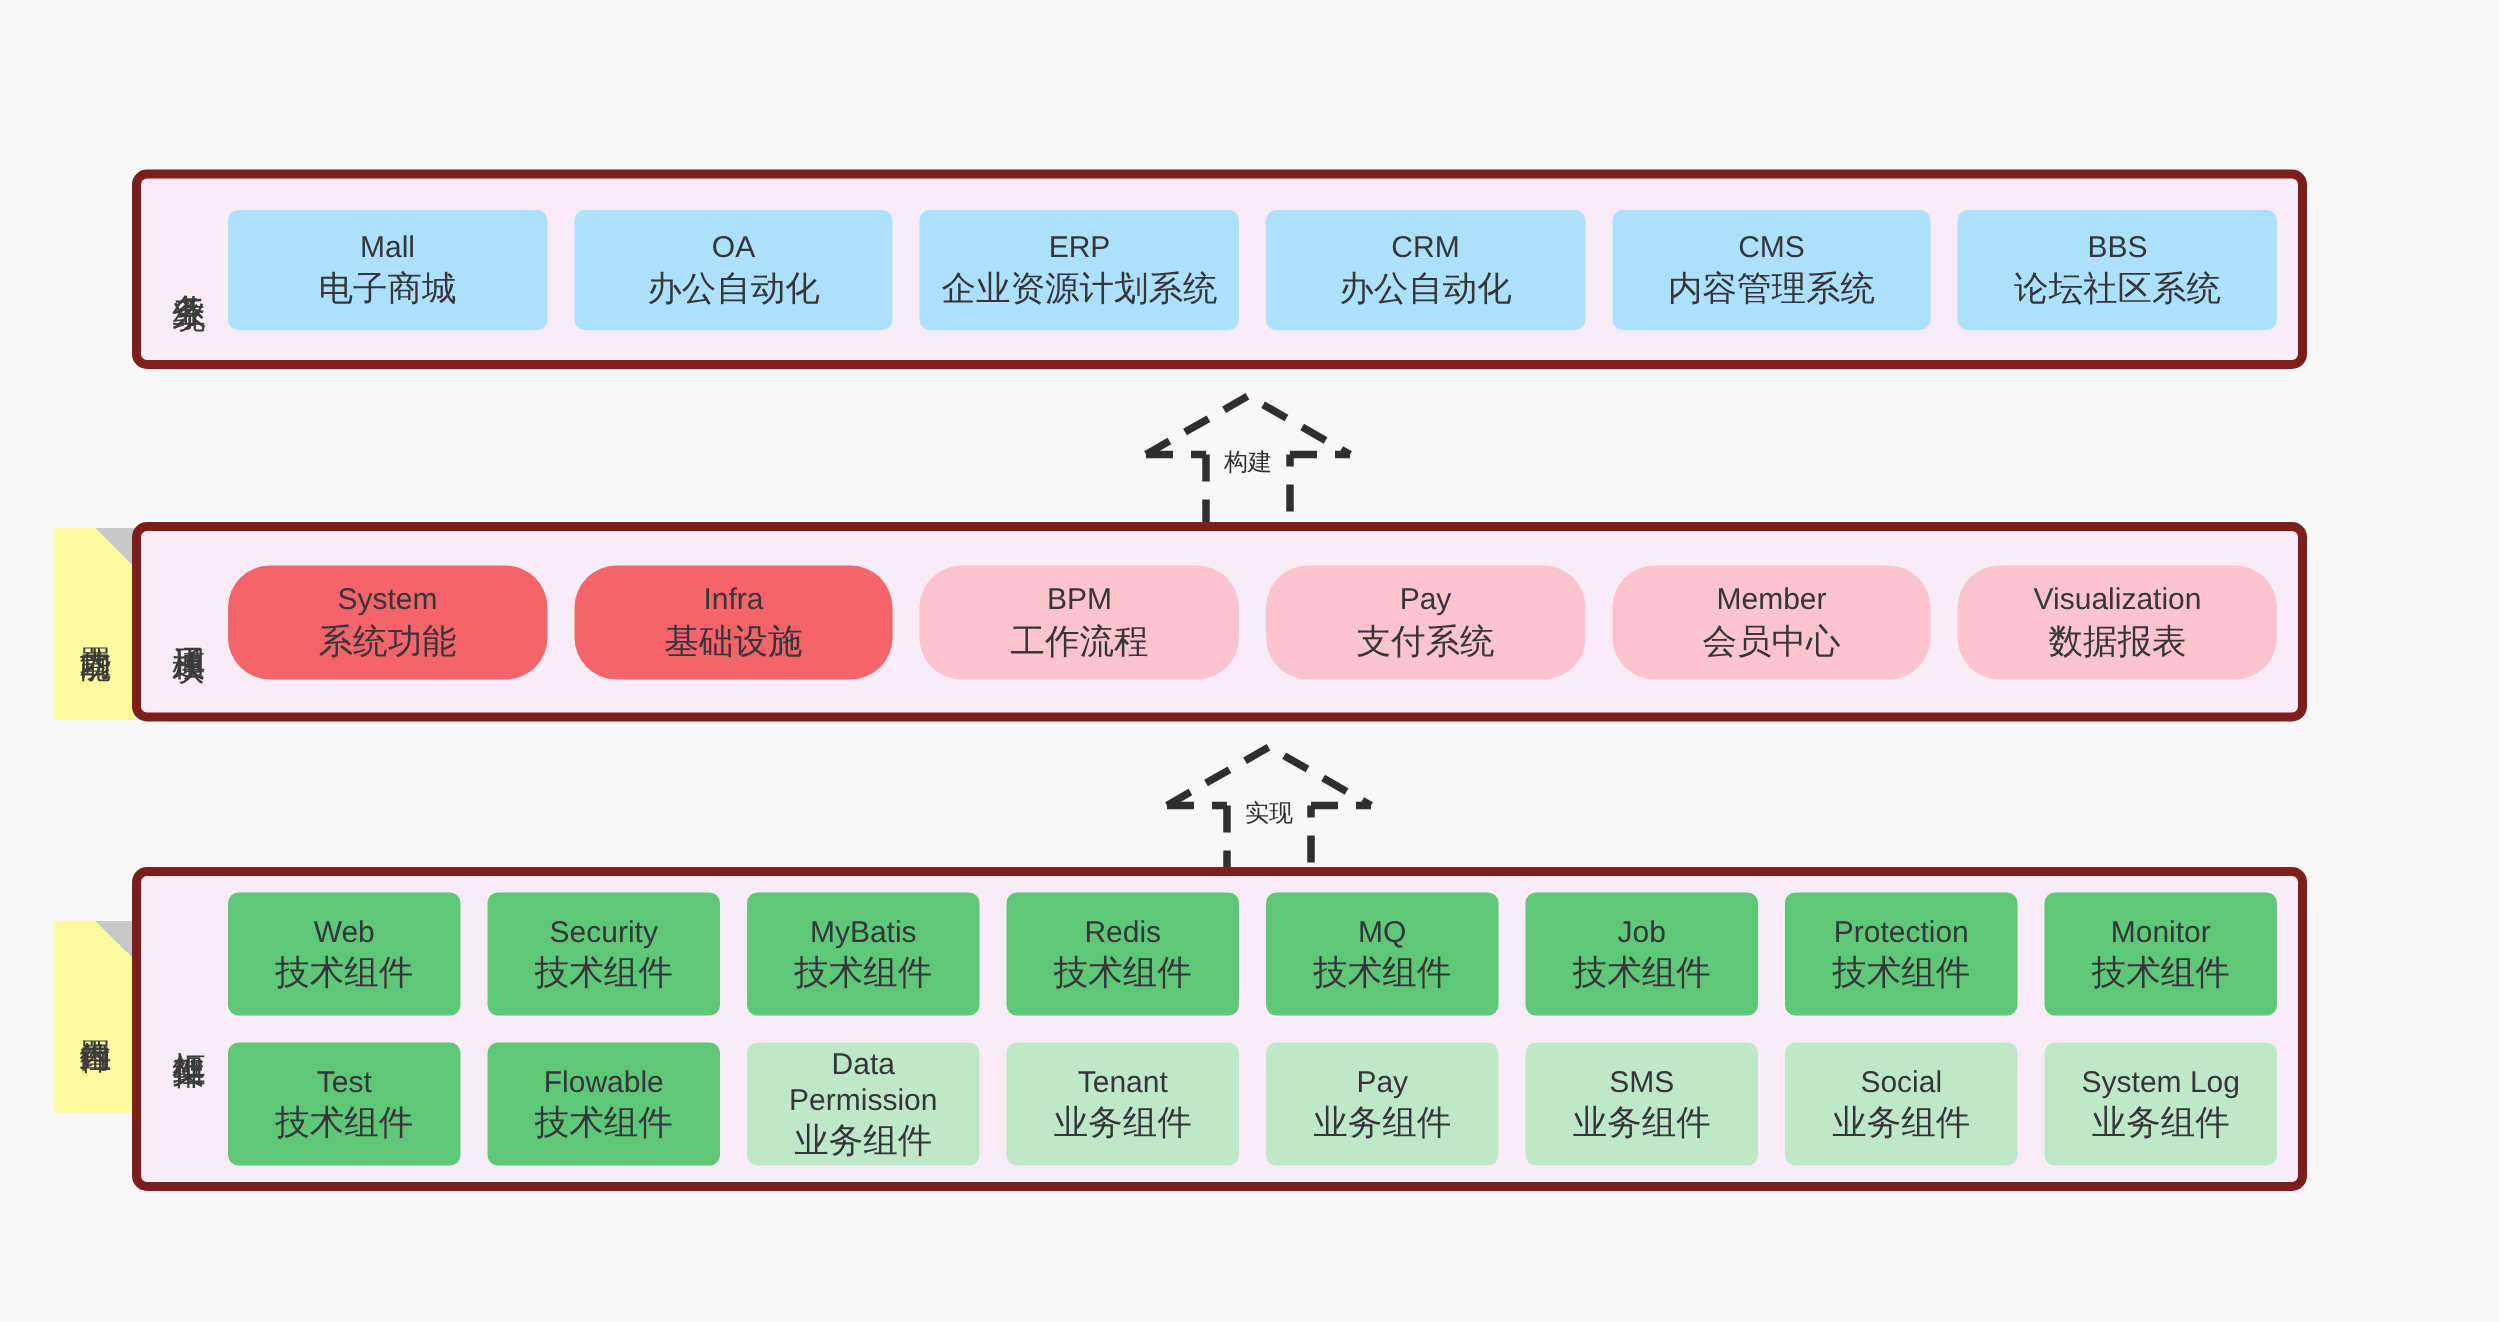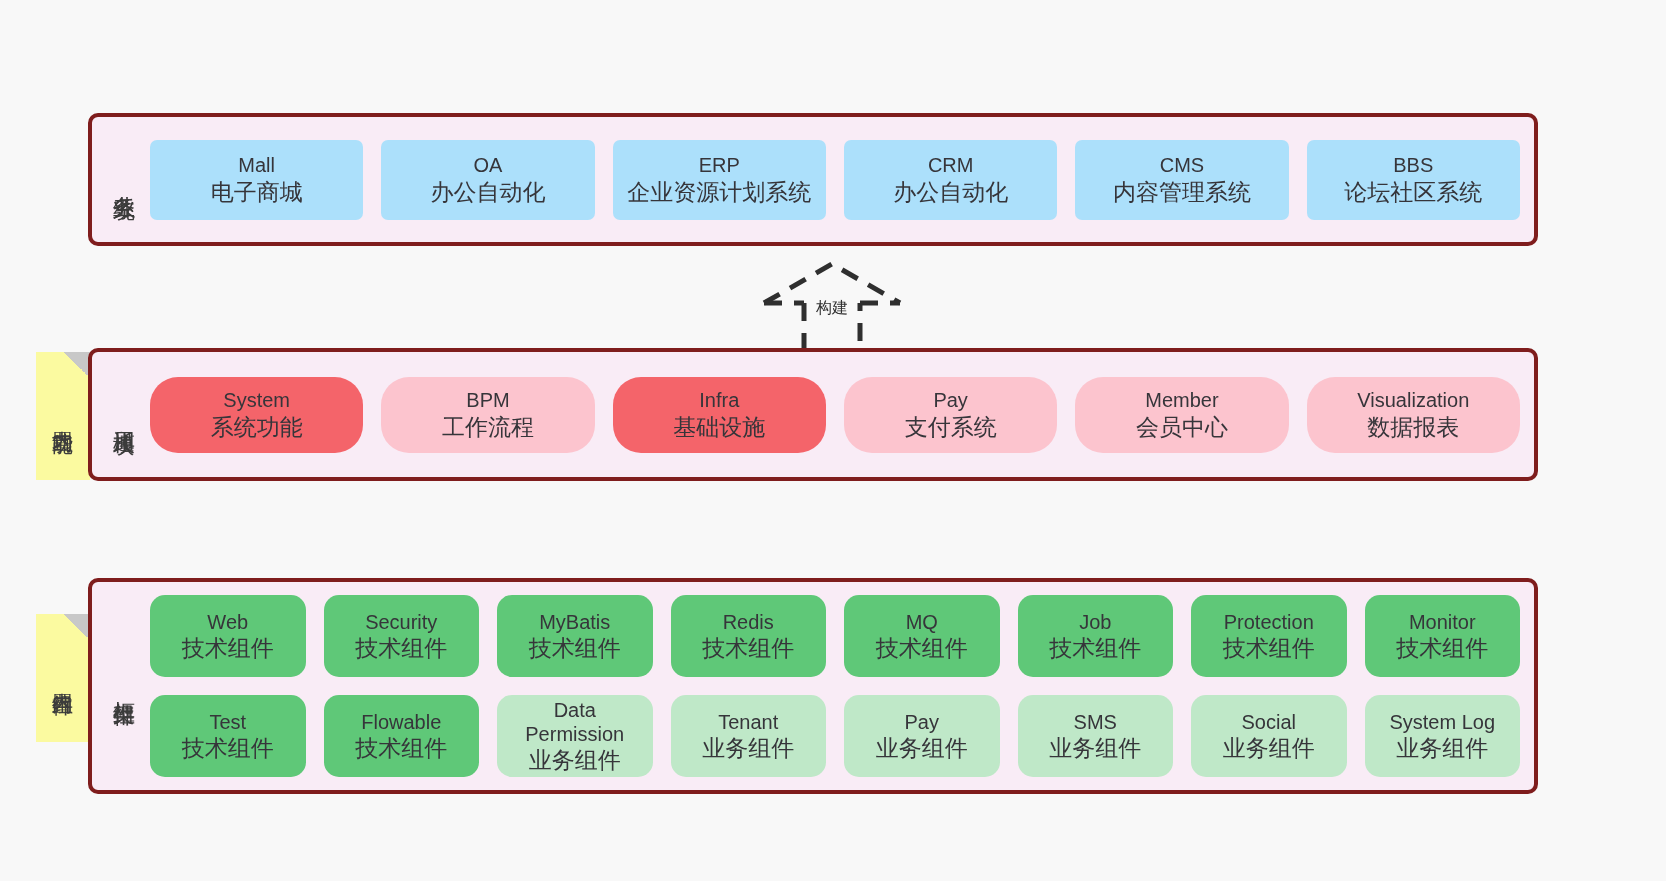--- a/index.html
+++ b/index.html
@@ -13,21 +13,21 @@
     width: 1666px;
     height: 881px;
     background: #f8f8f8;
     overflow: hidden;
   }
 
   
   .layer {
     position: absolute;
     background: #f9ecf6;
-    border: 4px solid #7f1d1d;
+    border: 6px solid #7f1d1d;
     border-radius: 10px;
     box-sizing: border-box;
     display: flex;
     align-items: center;
   }
 
   
   .layer-title {
     width: 40px;
     flex: 0 0 40px;
@@ -80,21 +80,21 @@
   
   .c-blue       { background: #ace0fb; }
   .c-red        { background: #f4646a; }
   .c-pink       { background: #fcc4ce; }
   .c-green      { background: #5fc878; }
   .c-lightgreen { background: #bfe8c8; }
 
   
   #layer-business .card { height: 80px; }
   #layer-modules  .card { height: 76px; border-radius: 28px; }
-  #layer-framework .card { height: 82px; border-radius: 15px; }
+  #layer-framework .card { height: 82px; }
 
   
   .note {
     position: absolute;
     background: #fbfaa0;
     box-sizing: border-box;
     display: flex;
     align-items: center;
     justify-content: center;
     color: #3b3b3b;
@@ -186,44 +186,52 @@
   </div>
 
   <div class="layer" id="layer-modules" style="left:88px; top:348px; width:1450px; height:133px;">
     <div class="layer-title">通用模块</div>
     <div class="cells">
       <div class="cell-row">
         <div class="card c-red">
           <span class="c-en">System</span>
           <span class="c-cn">系统功能</span>
         </div>
+        <div class="card c-red">
+          <span class="c-en">Infra</span>
+          <span class="c-cn">基础设施</span>
+        </div>
         <div class="card c-pink">
           <span class="c-en">BPM</span>
           <span class="c-cn">工作流程</span>
         </div>
-        <div class="card c-red">
-          <span class="c-en">Infra</span>
-          <span class="c-cn">基础设施</span>
-        </div>
         <div class="card c-pink">
           <span class="c-en">Pay</span>
           <span class="c-cn">支付系统</span>
         </div>
         <div class="card c-pink">
           <span class="c-en">Member</span>
           <span class="c-cn">会员中心</span>
         </div>
         <div class="card c-pink">
           <span class="c-en">Visualization</span>
           <span class="c-cn">数据报表</span>
         </div>
       </div>
     </div>
   </div>
 
+  <div class="arrow" style="left:766px; top:492px;">
+    <svg width="160" height="100" viewBox="0 0 160 100" aria-hidden="true">
+      <path d="M12 45 L80 6 L148 45" fill="none" stroke="#2f2f2f" stroke-width="5" stroke-dasharray="18,12" stroke-linecap="butt"></path>
+      <path d="M52 45 L52 96 L108 96 L108 45" fill="none" stroke="#2f2f2f" stroke-width="5" stroke-dasharray="18,12" stroke-linecap="butt"></path>
+      <path d="M12 45 L52 45 M108 45 L148 45" fill="none" stroke="#2f2f2f" stroke-width="5" stroke-dasharray="18,12" stroke-linecap="butt"></path>
+    </svg>
+    <div class="arrow-label">实现</div>
+  </div>
 
   <div class="note" style="left:36px; top:614px; width:54px; height:128px;">
     <span class="note-text">内置组件</span>
     <span class="note-fold"></span>
   </div>
 
   <div class="layer" id="layer-framework" style="left:88px; top:578px; width:1450px; height:216px;">
     <div class="layer-title">框架组件</div>
     <div class="cells">
 

